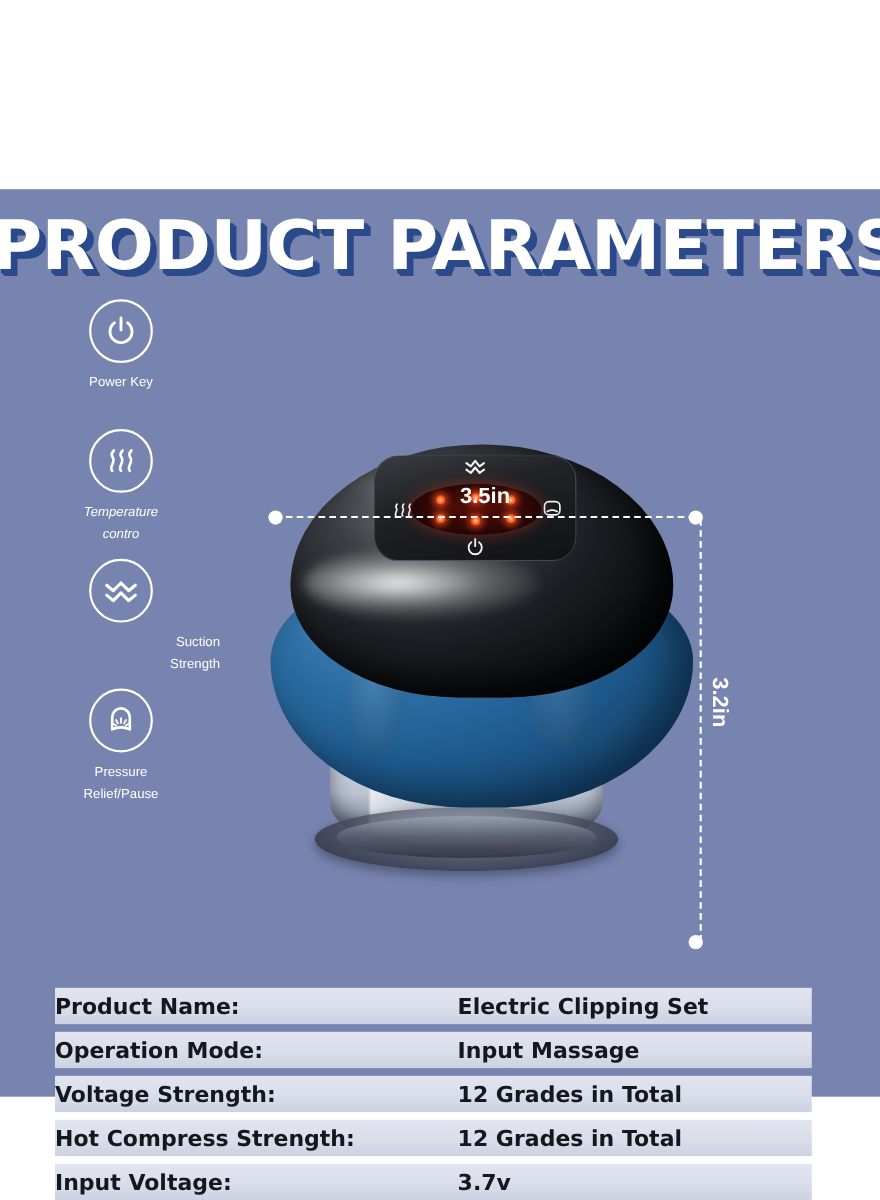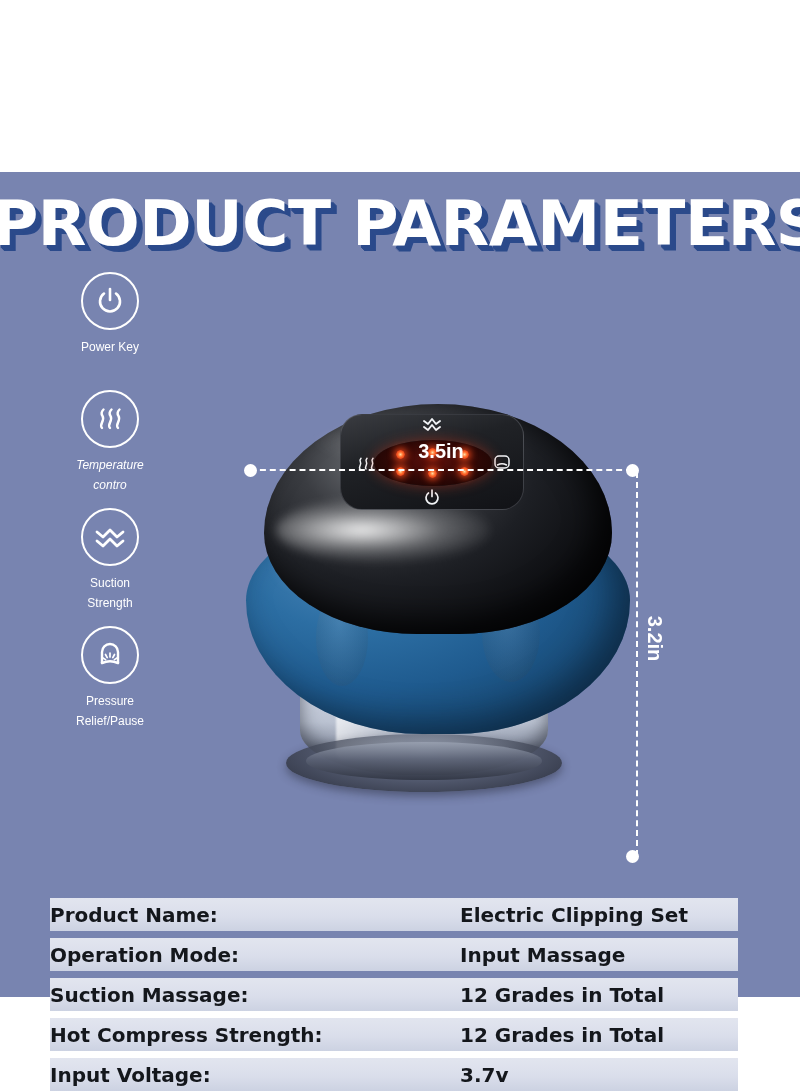--- a/index.html
+++ b/index.html
@@ -317,21 +317,20 @@
     font-weight: bold;
     font-family: "DejaVu Sans", sans-serif;
     white-space: nowrap;
   }
   .spec-val {
     color: #14171c;
     font-size: 20px;
     font-weight: bold;
     font-family: "DejaVu Sans", sans-serif;
     white-space: nowrap;
-    margin-left: 44px;
   }
 </style>
 </head>
 <body>
 
 <div id="panel">
 
   <div id="title">PRODUCT PARAMETERS</div>
 
   <div id="features">
@@ -353,21 +352,21 @@
             <path d="M8 24 C4.5 20.5 11.5 16.5 8.5 12 C6.5 9 8 7 9.5 5.5"></path>
             <path d="M16 24 C12.5 20.5 19.5 16.5 16.5 12 C14.5 9 16 7 17.5 5.5"></path>
             <path d="M24 24 C20.5 20.5 27.5 16.5 24.5 12 C22.5 9 24 7 25.5 5.5"></path>
           </g>
         </svg>
       </div>
       <div class="feat-label" style="white-space:pre-line;">Temperature
 contro</div>
     </div>
 
-    <div class="feature" style="top:236px;">
+    <div class="feature" style="top:236px;text-align:right;">
       <div class="feat-icon">
         <svg width="34" height="28" viewBox="0 0 34 28" aria-hidden="true">
           <g fill="none" stroke="#ffffff" stroke-width="2.8" stroke-linecap="round" stroke-linejoin="round">
             <polyline points="4,9 10,14 17,7 24,14 30,9"></polyline>
             <polyline points="4,18 10,23 17,16 24,23 30,18"></polyline>
           </g>
         </svg>
       </div>
       <div class="feat-label" style="white-space:pre-line;">Suction
 Strength</div>
@@ -465,21 +464,21 @@
   <div id="spec-table">
     <div class="spec-row">
       <div class="spec-key">Product Name:</div>
       <div class="spec-val">Electric Clipping Set</div>
     </div>
     <div class="spec-row">
       <div class="spec-key">Operation Mode:</div>
       <div class="spec-val">Input Massage</div>
     </div>
     <div class="spec-row">
-      <div class="spec-key">Suction Massage:</div>
+      <div class="spec-key">Voltage Strength:</div>
       <div class="spec-val">12 Grades in Total</div>
     </div>
     <div class="spec-row">
       <div class="spec-key">Hot Compress Strength:</div>
       <div class="spec-val">12 Grades in Total</div>
     </div>
     <div class="spec-row">
       <div class="spec-key">Input Voltage:</div>
       <div class="spec-val">3.7v</div>
     </div>

